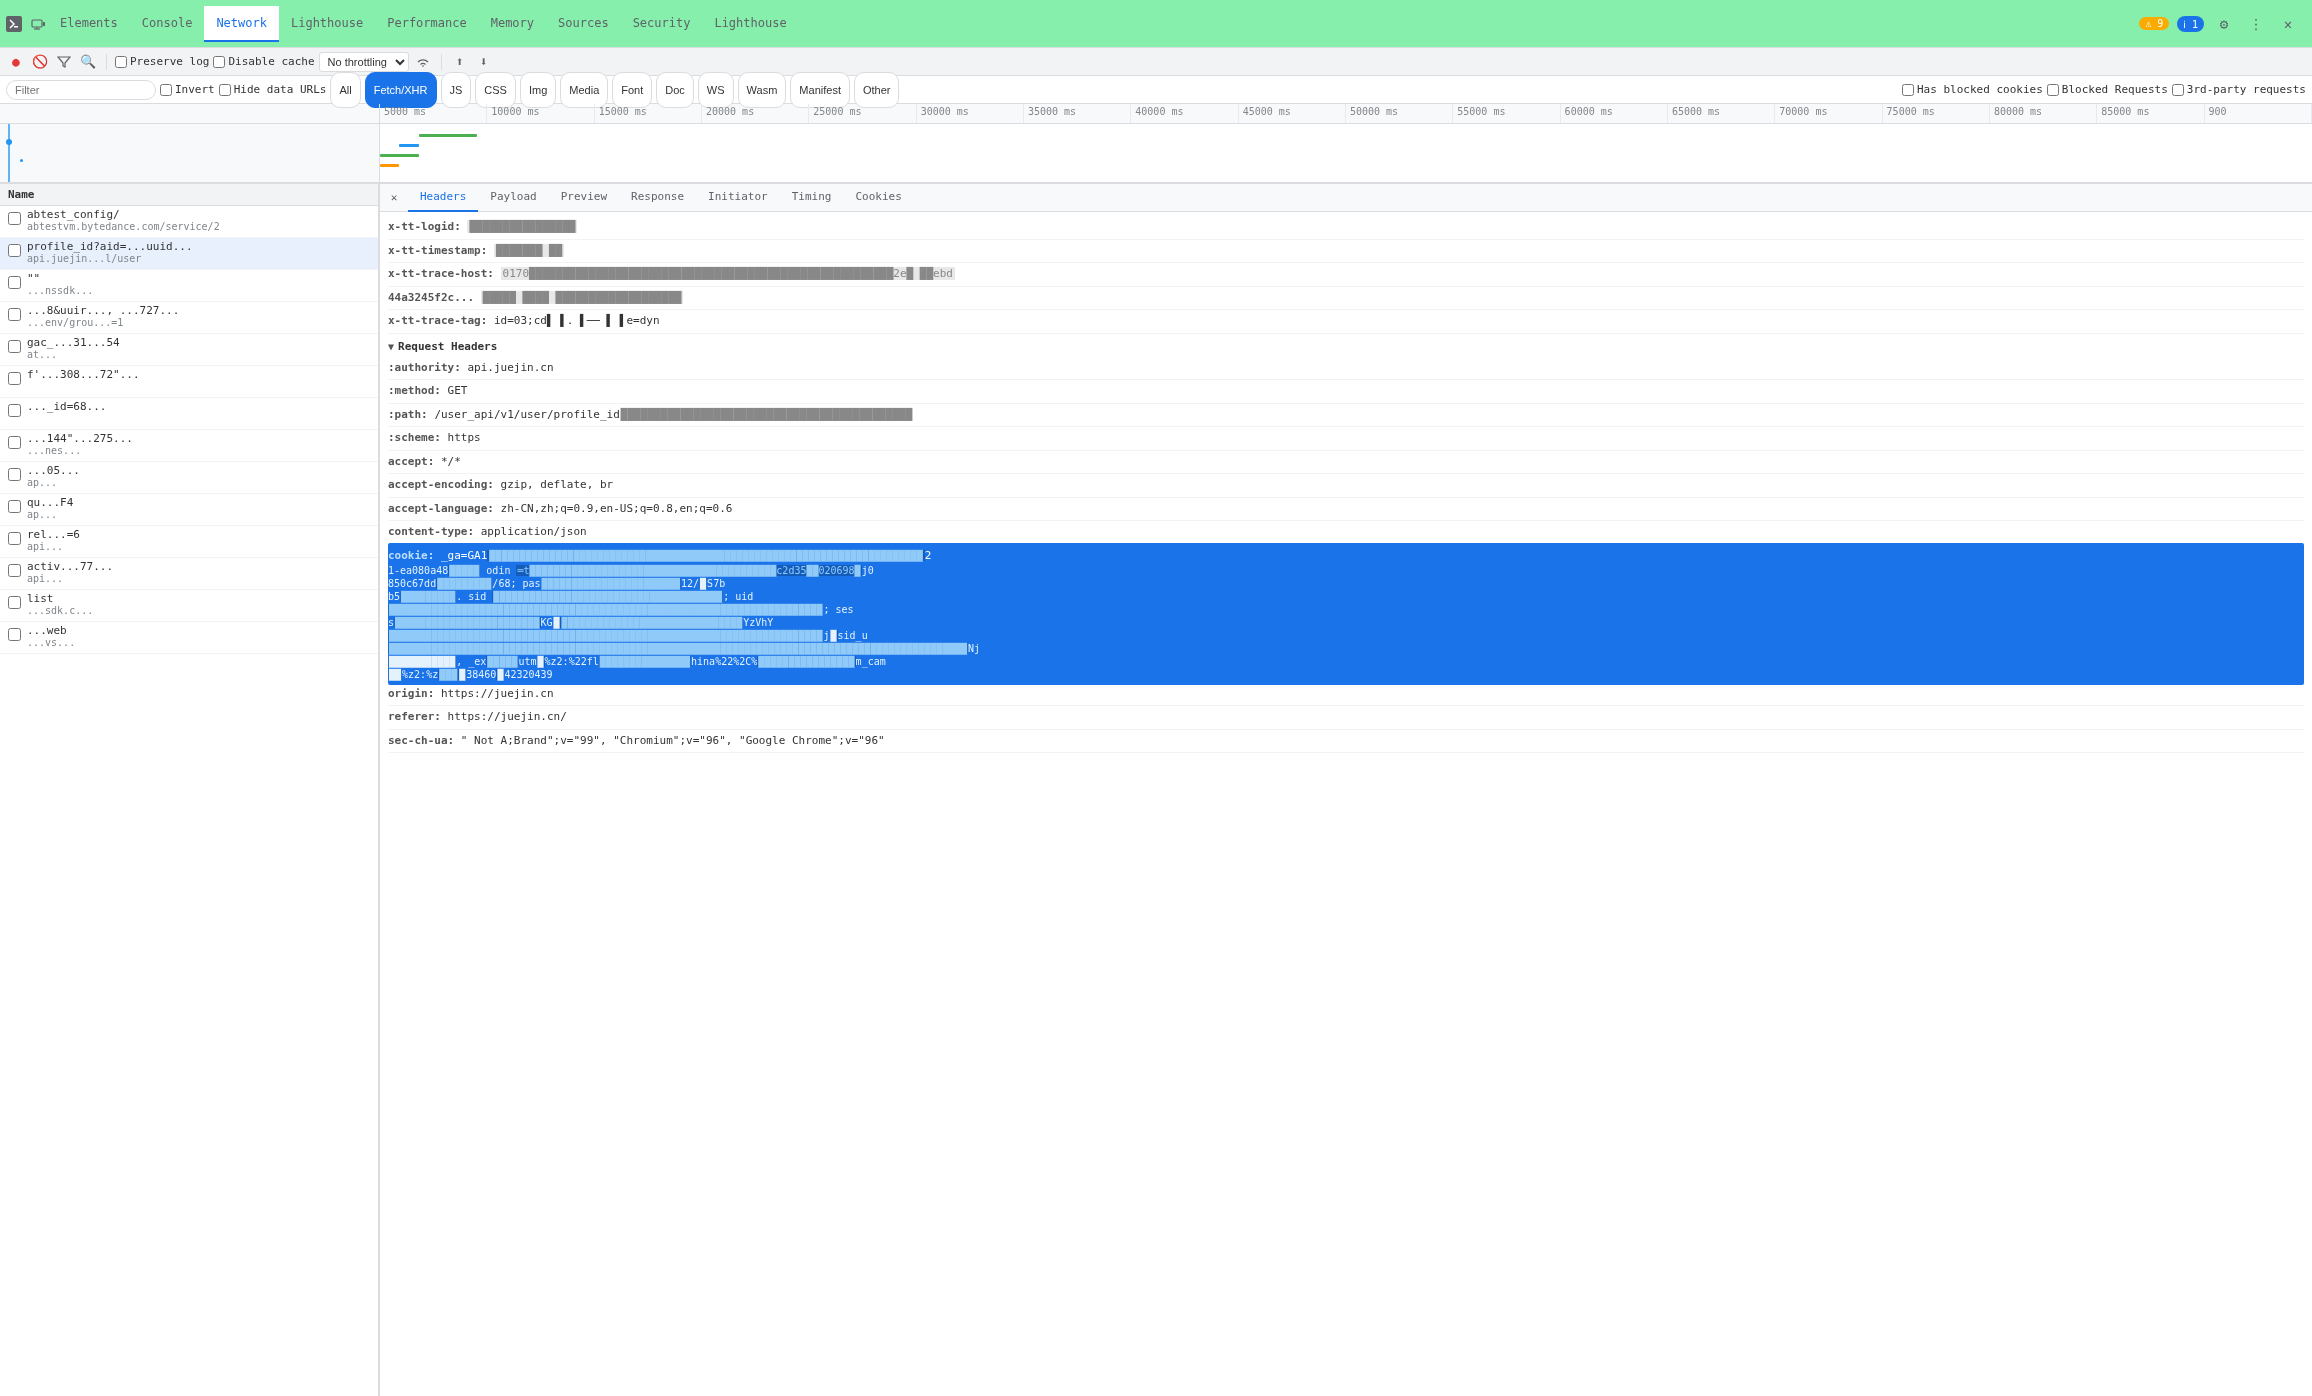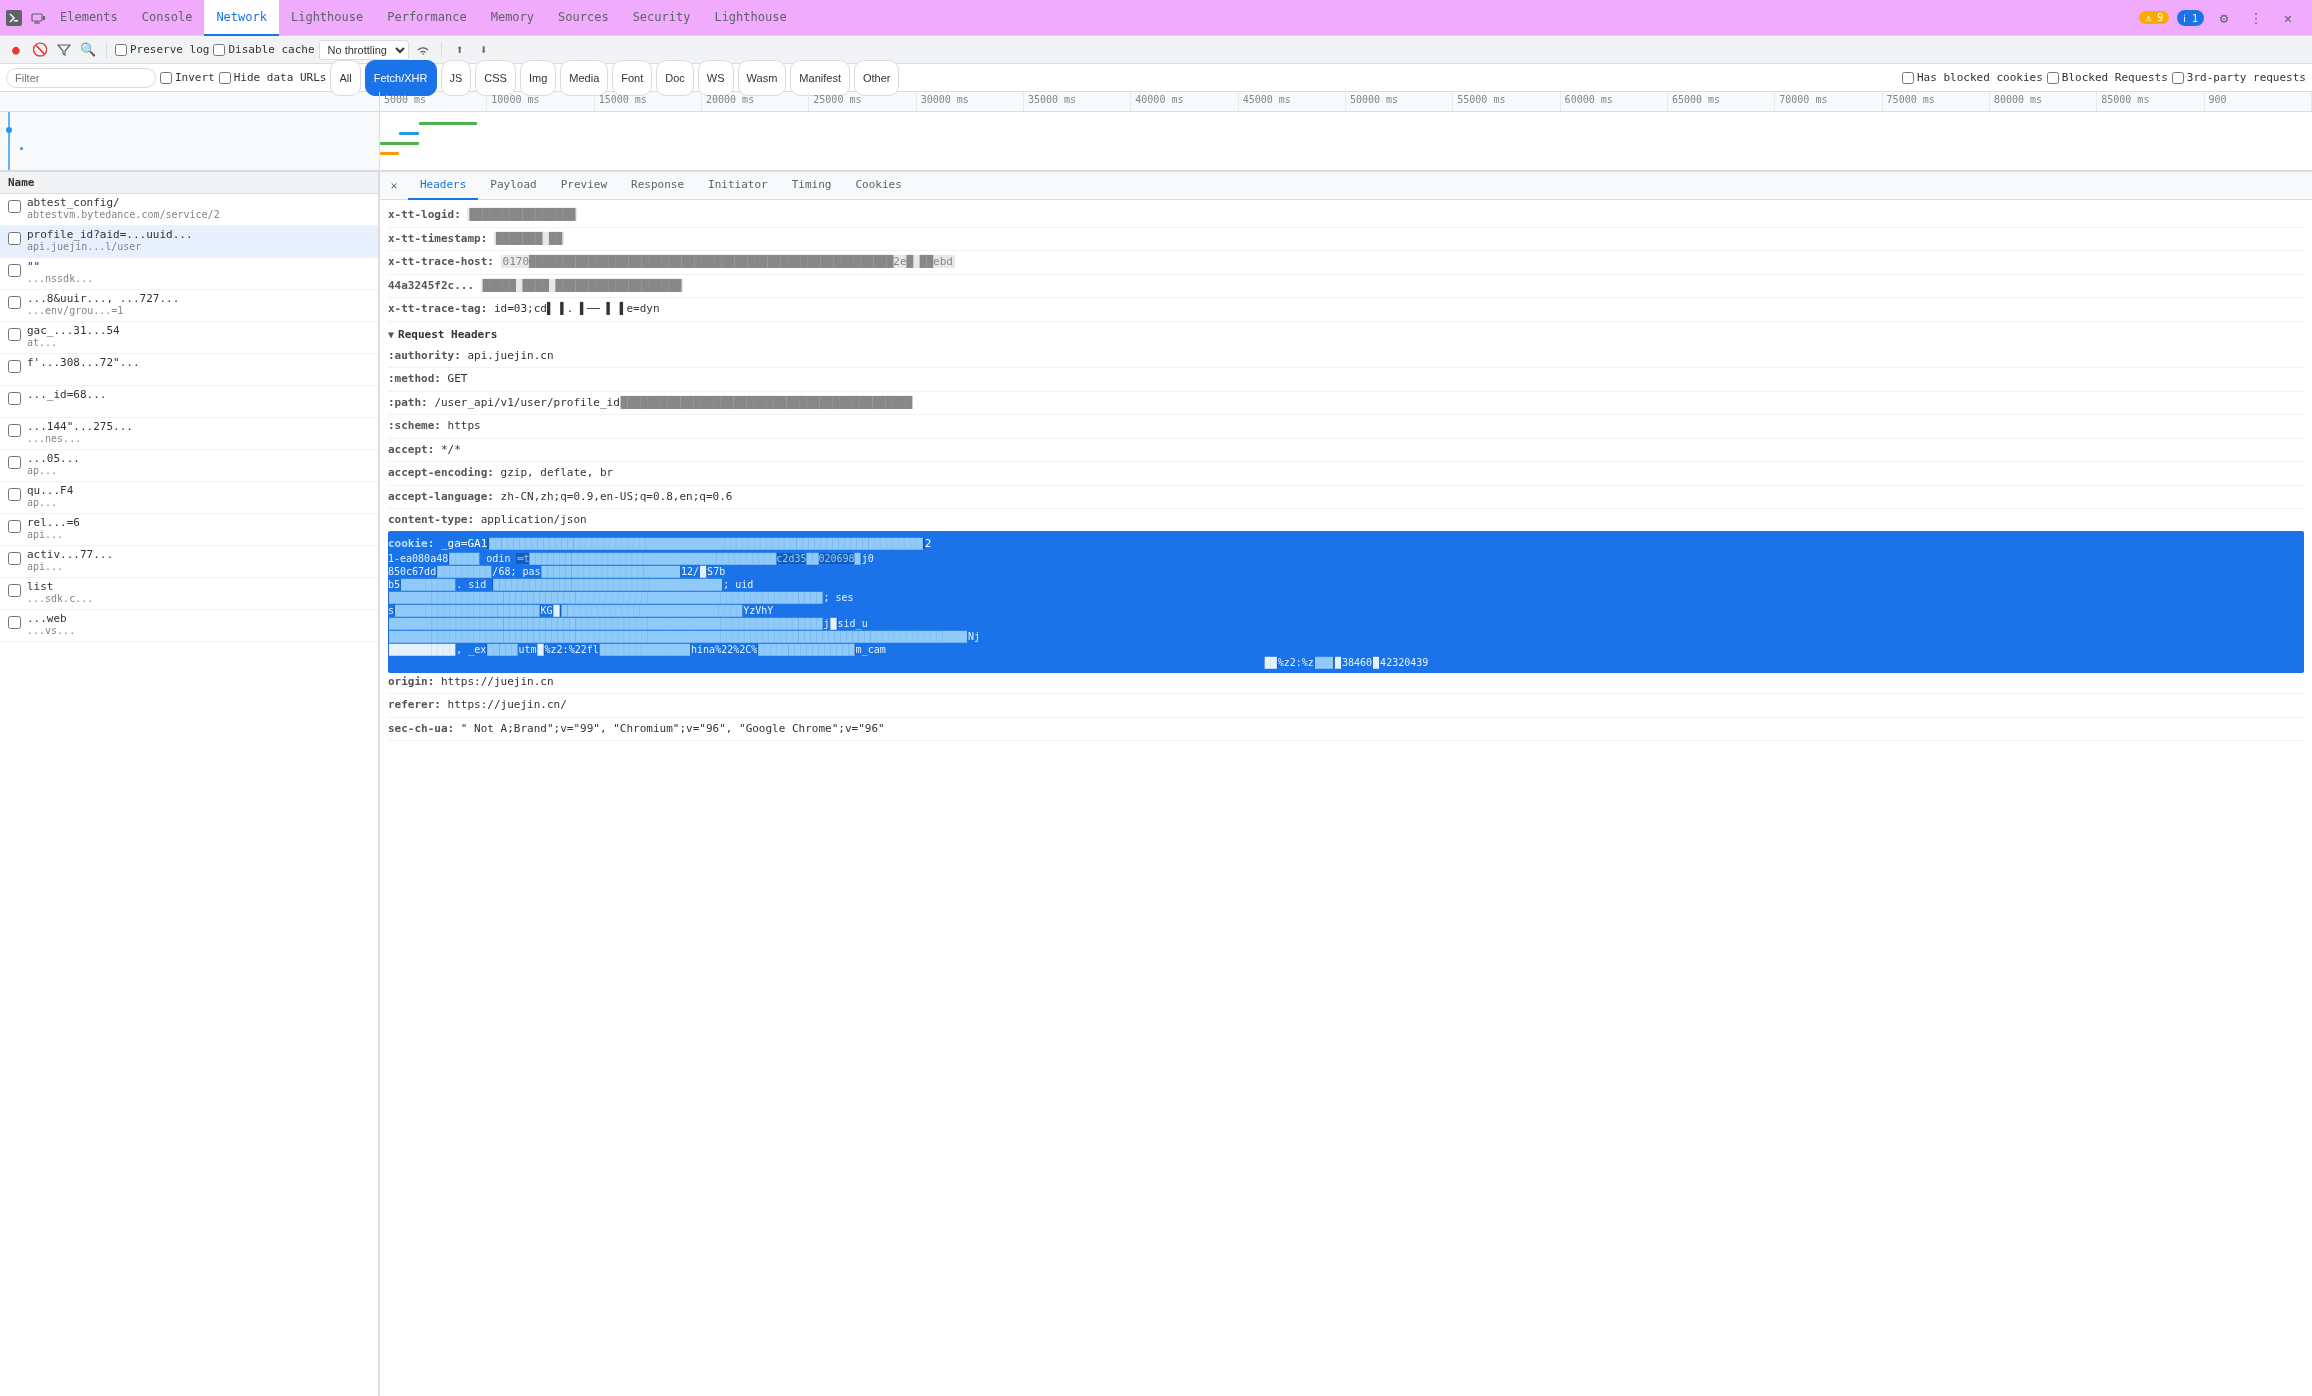--- a/index.html
+++ b/index.html
@@ -1,21 +1,21 @@
 <!DOCTYPE html>
 <html><head>
   <meta charset="utf-8">
   <style>
     * { box-sizing: border-box; margin: 0; padding: 0; }
     body { font-family: 'Menlo', 'Consolas', monospace; font-size: 11px; background: #fff; color: #333; overflow: hidden; }
 
     
     .devtools-tabs {
-      display: flex; align-items: center; background: #f0abfc; border-bottom: 1px solid #dadce0;
-      height: 36px; padding: 0 4px;
+      display: flex; align-items: center; background: #86efac; border-bottom: 1px solid #dadce0;
+      height: 48px; padding: 0 4px;
     }
     .devtools-tab {
       padding: 0 12px; height: 36px; display: flex; align-items: center; cursor: pointer;
       font-size: 12px; color: #5f6368; border-bottom: 2px solid transparent; white-space: nowrap;
     }
     .devtools-tab.active { color: #1a73e8; border-bottom: 2px solid #1a73e8; background: #fff; }
     .tab-spacer { flex: 1; }
     .tab-icons { display: flex; align-items: center; gap: 8px; padding-right: 8px; }
     .tab-icon-btn { width: 24px; height: 24px; display: flex; align-items: center; justify-content: center; cursor: pointer; border-radius: 4px; color: #5f6368; font-size: 14px; }
 
@@ -487,21 +487,21 @@
         </div>
         <div style="padding:1px 0;color:#e3f2fd;font-size:10px;word-break:break-all;">
           <span style="background:rgba(0,0,0,0.2);color:#90caf9;padding:0 1px;">████████████████████████████████████████████████████████████████████████</span>j<span style="background:rgba(0,0,0,0.2);padding:0 1px;">█</span>sid_u
         </div>
         <div style="padding:1px 0;color:#e3f2fd;font-size:10px;word-break:break-all;">
           <span style="background:rgba(0,0,0,0.2);color:#90caf9;padding:0 1px;">████████████████████████████████████████████████████████████████████████████████████████████████</span>Nj
         </div>
         <div style="padding:1px 0;color:#e3f2fd;font-size:10px;word-break:break-all;">
           <span style="background:rgba(0,0,0,0.2);padding:0 1px;">███████████</span>, _ex<span style="background:rgba(0,0,0,0.2);color:#90caf9;padding:0 1px;">█████</span>utm<span style="background:rgba(0,0,0,0.2);padding:0 1px;">█</span>%z2:%22fl<span style="background:rgba(0,0,0,0.2);color:#90caf9;padding:0 1px;">███████████████</span>hina%22%2C%<span style="background:rgba(0,0,0,0.2);color:#90caf9;padding:0 1px;">████████████████</span>m_cam
         </div>
-        <div style="padding:1px 0;color:#e3f2fd;font-size:10px;word-break:break-all;text-align:center;">
+        <div style="padding:1px 0;color:#e3f2fd;font-size:10px;word-break:break-all;">
           <span style="background:rgba(0,0,0,0.2);padding:0 1px;">██</span>%z2:%z<span style="background:rgba(0,0,0,0.2);color:#90caf9;padding:0 1px;">███</span><span style="background:rgba(0,0,0,0.2);padding:0 1px;">█</span>38460<span style="background:rgba(0,0,0,0.2);padding:0 1px;">█</span>42320439
         </div>
       </div>
 
       <div class="header-row">
         <span class="header-name">origin:</span>
         <span class="header-value"> <span>https://juejin.cn</span></span>
       </div>
 
       <div class="header-row">

